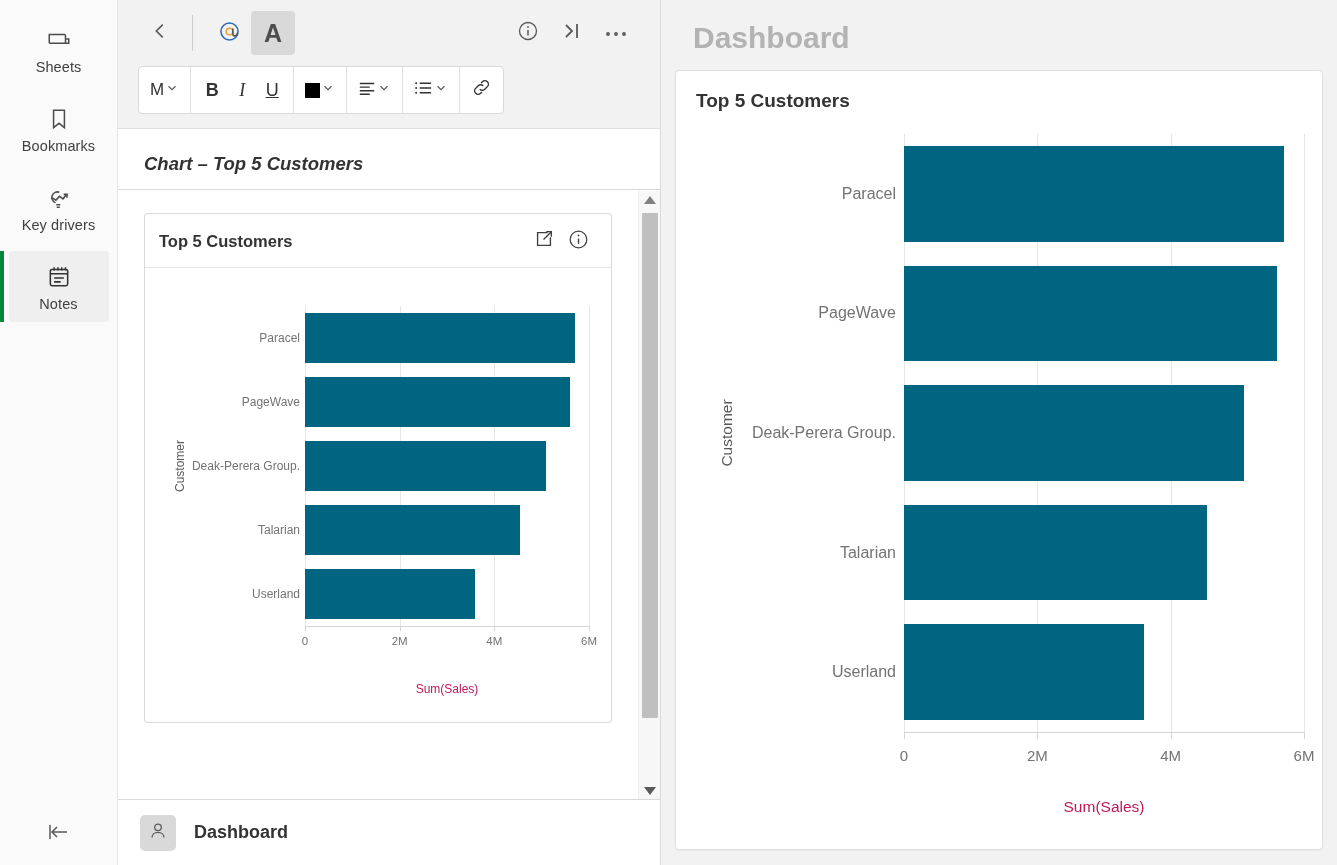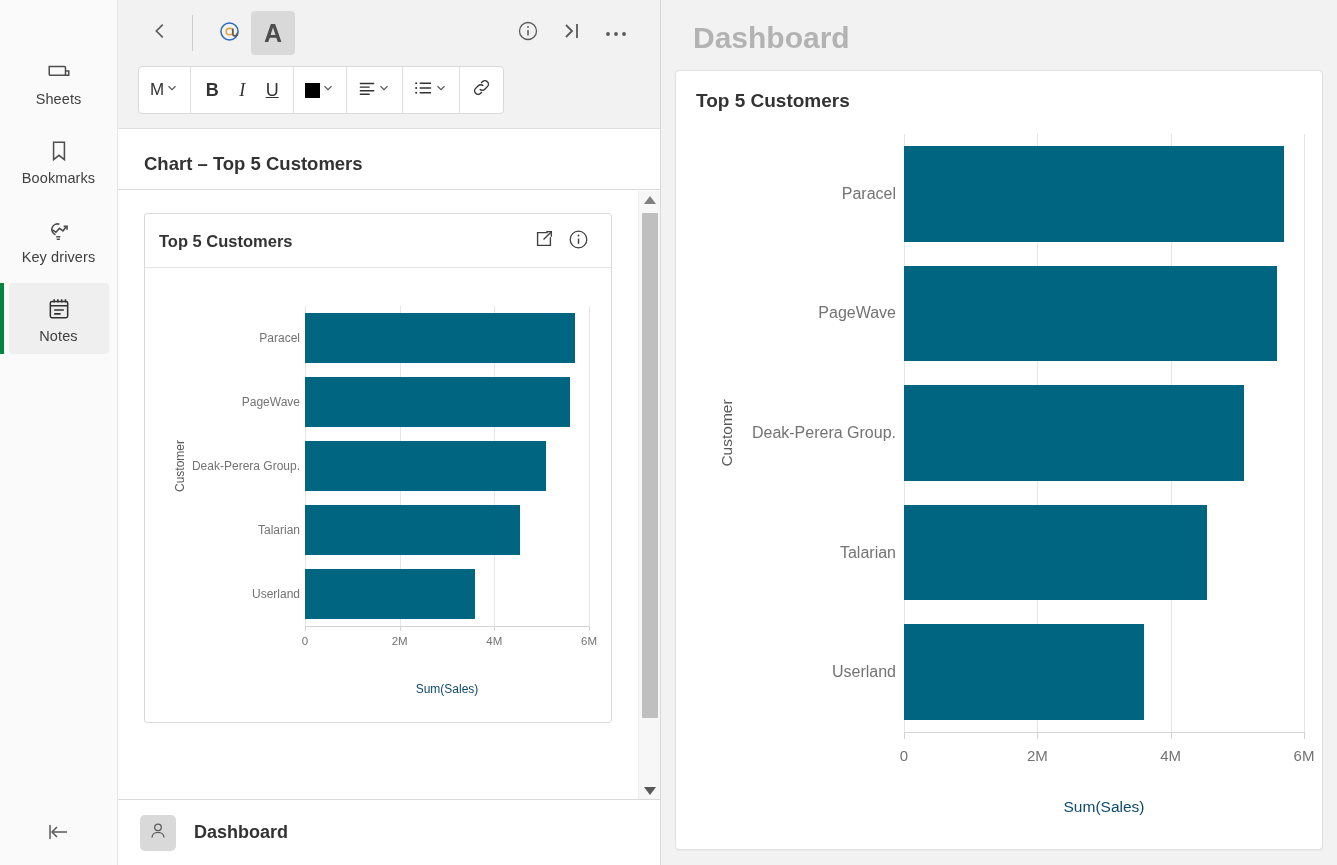--- a/index.html
+++ b/index.html
@@ -18,21 +18,21 @@
   }
 
   
   .rail {
     width: 118px; height: 865px;
     background: #fafafa;
     border-right: 1px solid #e6e6e6;
     position: relative;
     flex: 0 0 118px;
   }
-  .rail-items { padding-top: 14px; margin-top: 32px; }
+  .rail-items { padding-top: 14px; }
   .rail-item {
     width: 100px;
     margin: 0 auto 8px auto;
     padding: 12px 0 10px 0;
     border-radius: 4px;
     text-align: center;
     cursor: pointer;
     position: relative;
   }
   .rail-item.active { background: #efefef; }
@@ -140,20 +140,21 @@
     position: relative;
     overflow: hidden;
   }
   .note-title {
     font-size: 18.5px;
     font-weight: bold;
     color: #333;
     padding: 24px 26px 14px 26px;
     border-bottom: 1px solid #d9d9d9;
     margin-right: 0;
+    font-style: italic;
   }
   .note-scrollarea {
     position: absolute;
     top: 62px; left: 0; right: 22px; bottom: 0;
     padding: 22px 26px 0 26px;
     overflow: hidden;
   }
   .note-paragraph {
     font-size: 17.5px;
     line-height: 1.62;
@@ -276,21 +277,21 @@
     position: absolute;
     text-align: center;
     color: #737373;
     transform: translateX(-50%);
   }
   .xtickmark { position: absolute; width:1px; background:#d4d4d4; }
   .axisline { position: absolute; background: #d4d4d4; }
   .xaxis-title {
     position: absolute;
     text-align: center;
-    color: #0c4a6e;
+    color: #be185d;
   }
   .yaxis-title {
     position: absolute;
     color: #595959;
     transform-origin: 0 0;
     transform: rotate(-90deg);
     white-space: nowrap;
   }
 </style>
 </head>

